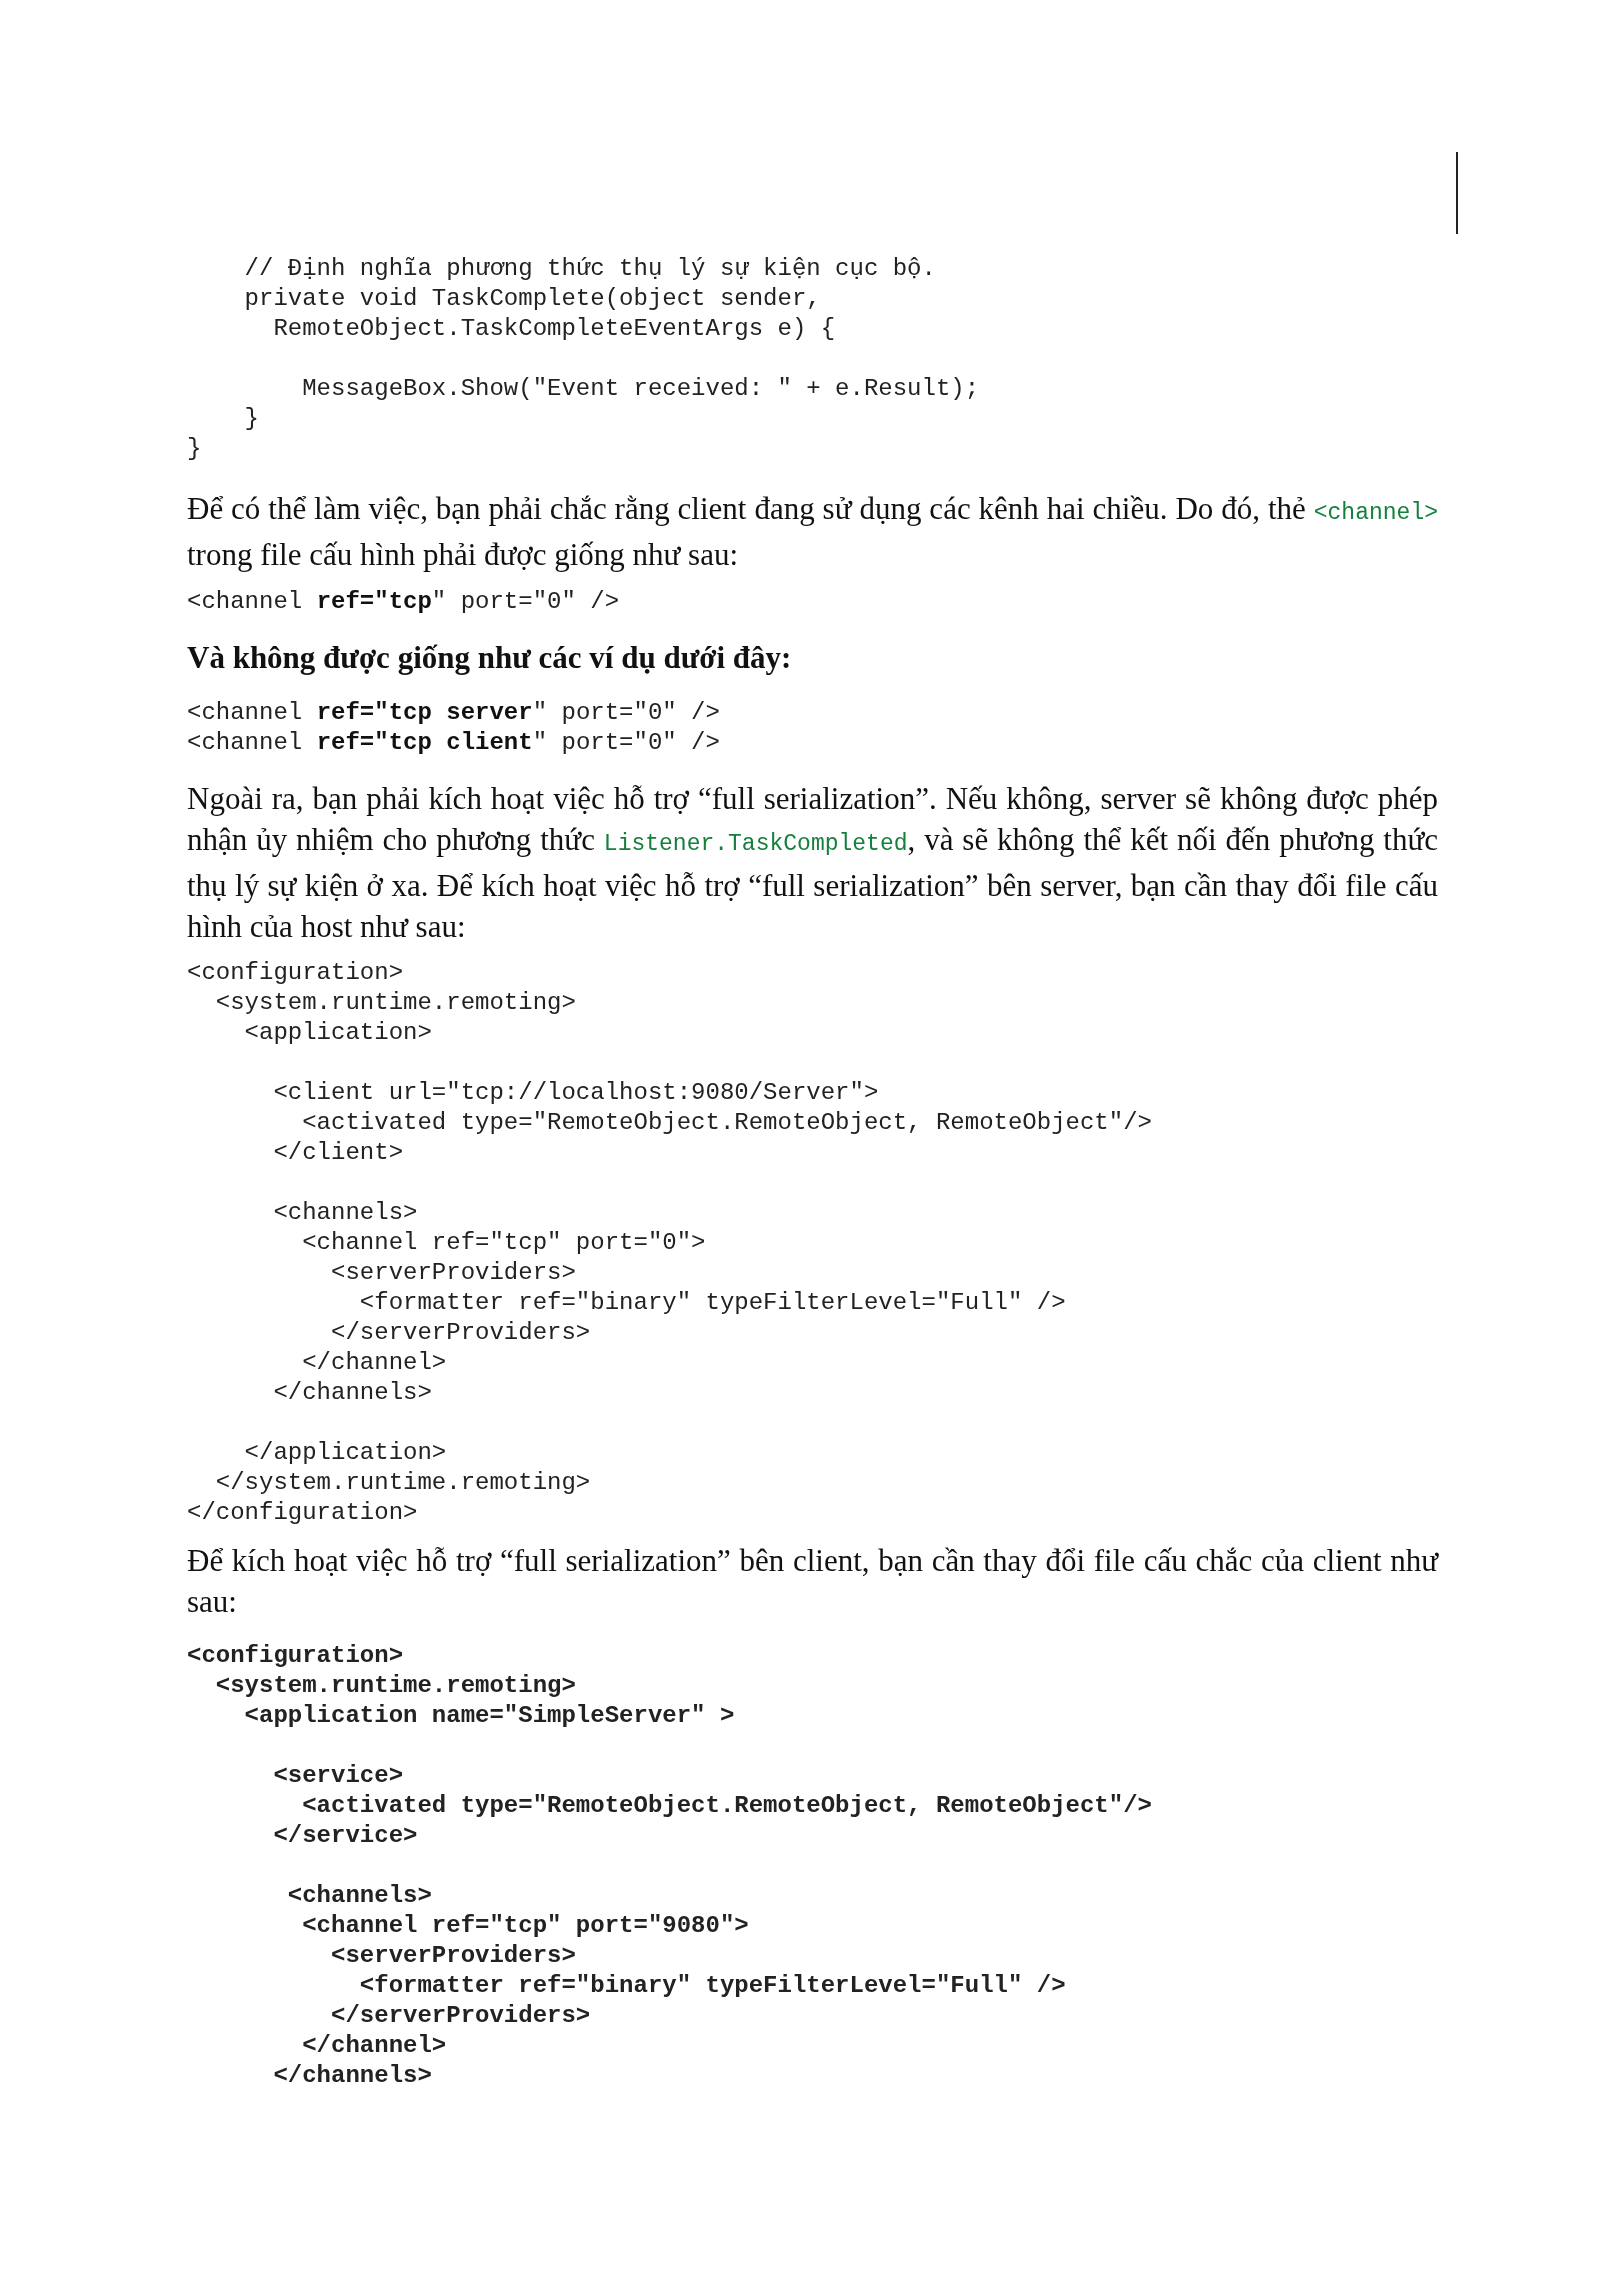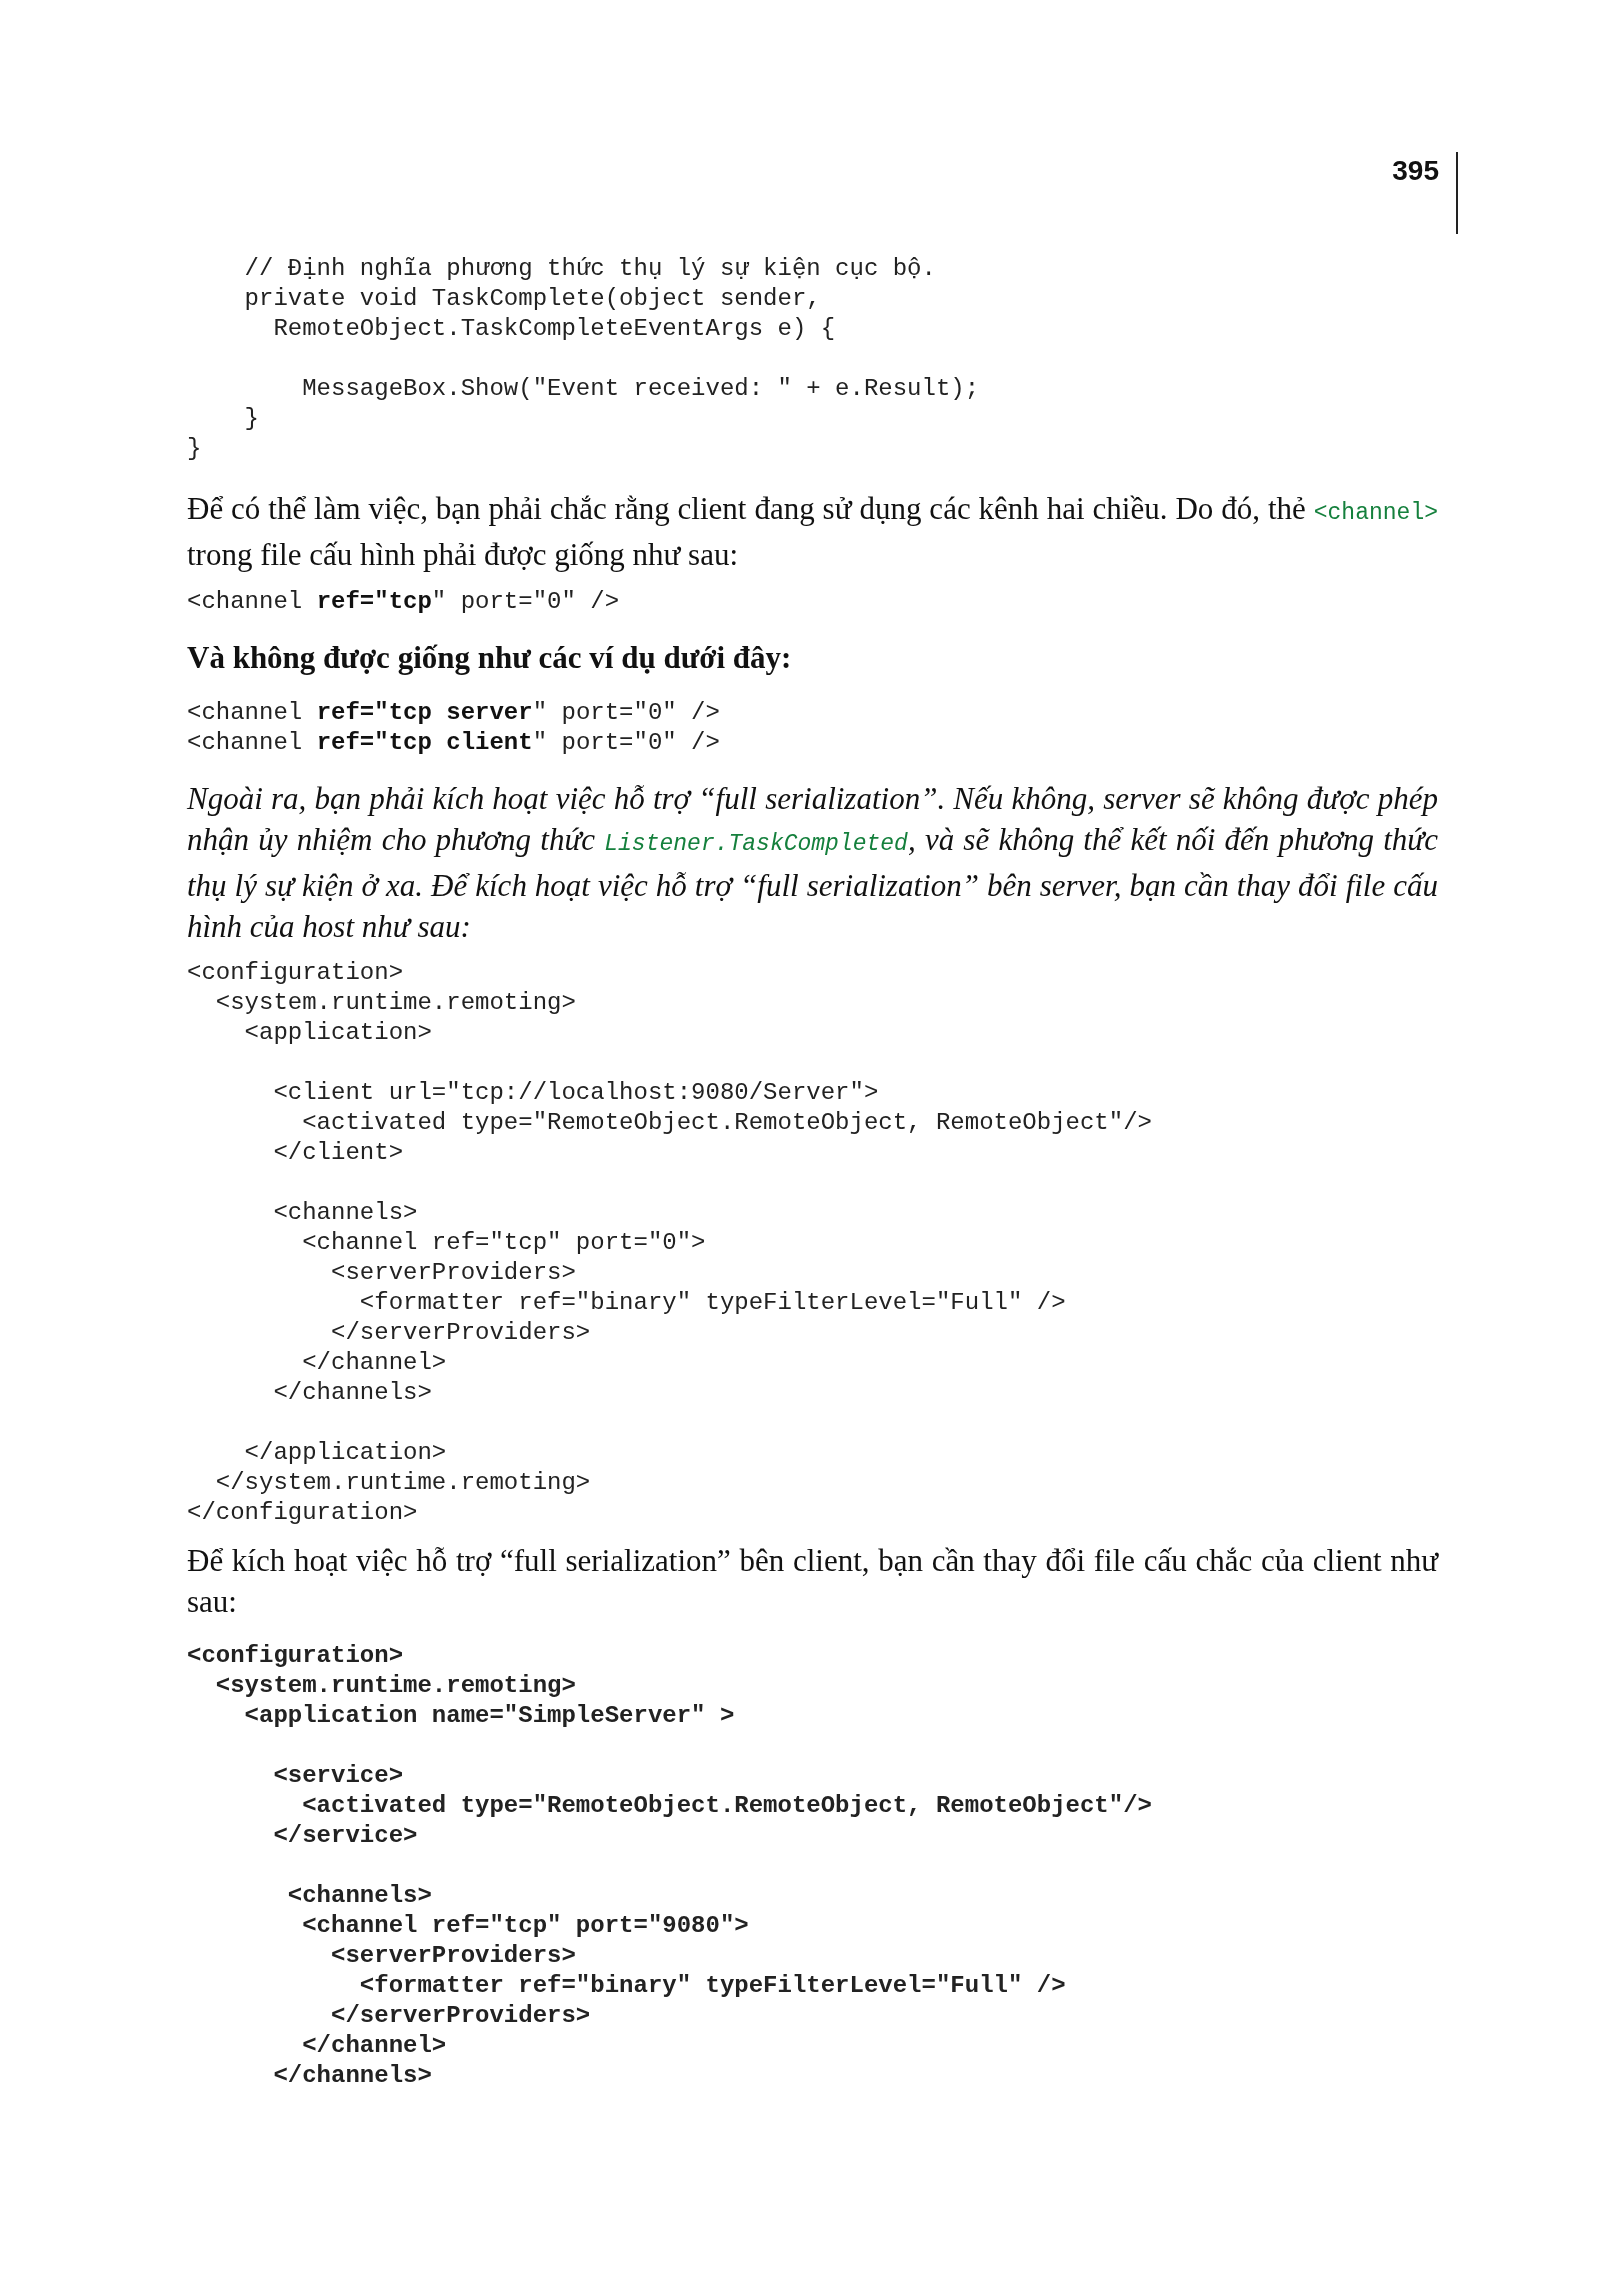--- a/index.html
+++ b/index.html
@@ -70,21 +70,20 @@
     code.inline {
       font-family: "Liberation Mono", monospace;
       font-size: 23px;
       color: #15803d;
     }
   </style>
 </head>
 <body>
 
 <div class="page-header">
-  <span class="page-number">395</span>
 </div>
 <div class="header-rule"></div>
 
 <div class="block" style="top:254px;">
   <pre class="code"><span>    // Định nghĩa phương thức thụ lý sự kiện cục bộ.</span>
 <span>    private void TaskComplete(object sender,</span>
 <span>      RemoteObject.TaskCompleteEventArgs e) {</span>
 <span></span>
 <span>        MessageBox.Show("Event received: " + e.Result);</span>
 <span>    }</span>
@@ -101,21 +100,21 @@
 
 <div class="block" style="top:637px;font-weight:bold;">
   <p class="body-text">Và không được giống như các ví dụ dưới đây:</p>
 </div>
 
 <div class="block" style="top:698px;">
   <pre class="code"><span>&lt;channel </span><b>ref="tcp server</b><span>" port="0" /&gt;</span>
 <span>&lt;channel </span><b>ref="tcp client</b><span>" port="0" /&gt;</span></pre>
 </div>
 
-<div class="block" style="top:778px;font-style:italic;">
+<div class="block" style="top:778px;">
   <p class="body-text"><span>Ngoài ra, bạn phải kích hoạt việc hỗ trợ “full serialization”. Nếu không, server sẽ không được phép nhận ủy nhiệm cho phương thức </span><code class="inline">Listener.TaskCompleted</code><span>, và sẽ không thể kết nối đến phương thức thụ lý sự kiện ở xa. Để kích hoạt việc hỗ trợ “full serialization” bên server, bạn cần thay đổi file cấu hình của host như sau:</span></p>
 </div>
 
 <div class="block" style="top:958px;">
   <pre class="code"><span>&lt;configuration&gt;</span>
 <span>  &lt;system.runtime.remoting&gt;</span>
 <span>    &lt;application&gt;</span>
 <span></span>
 <span>      &lt;client url="tcp://localhost:9080/Server"&gt;</span>
 <span>        &lt;activated type="RemoteObject.RemoteObject, RemoteObject"/&gt;</span>

